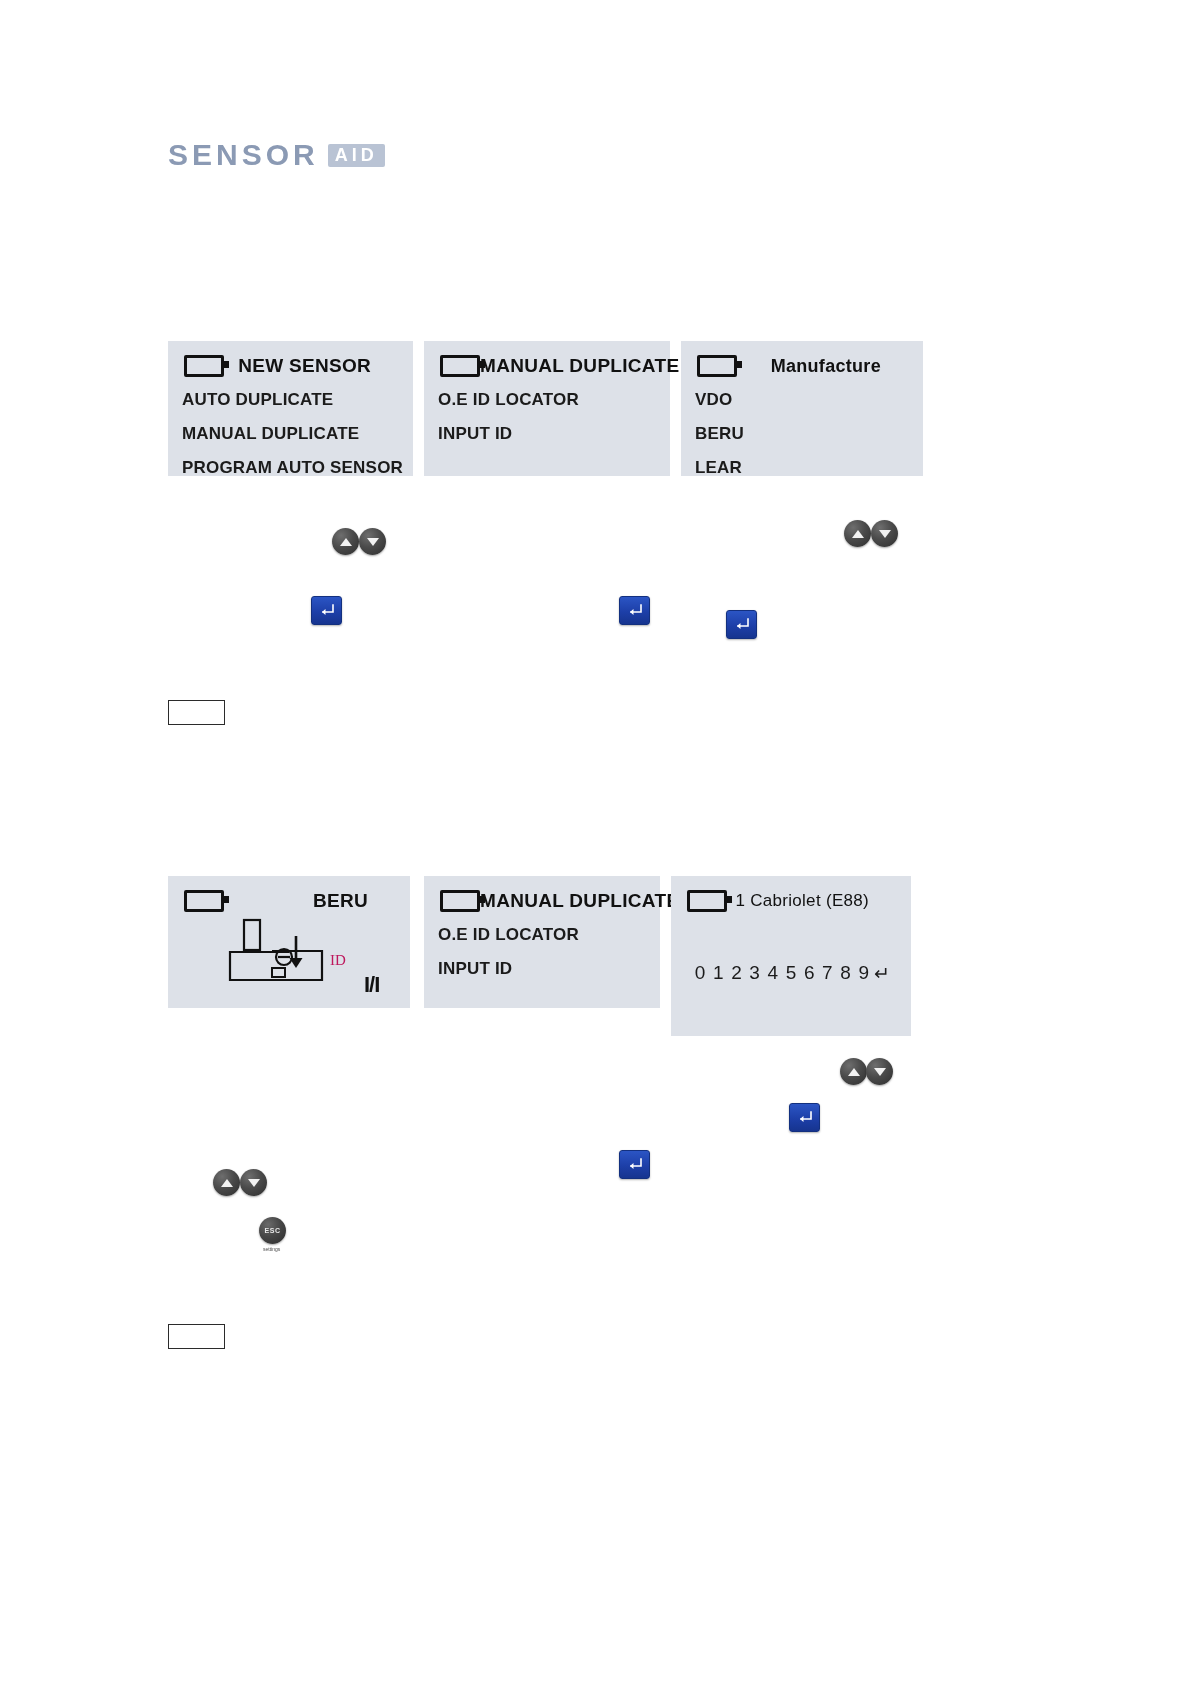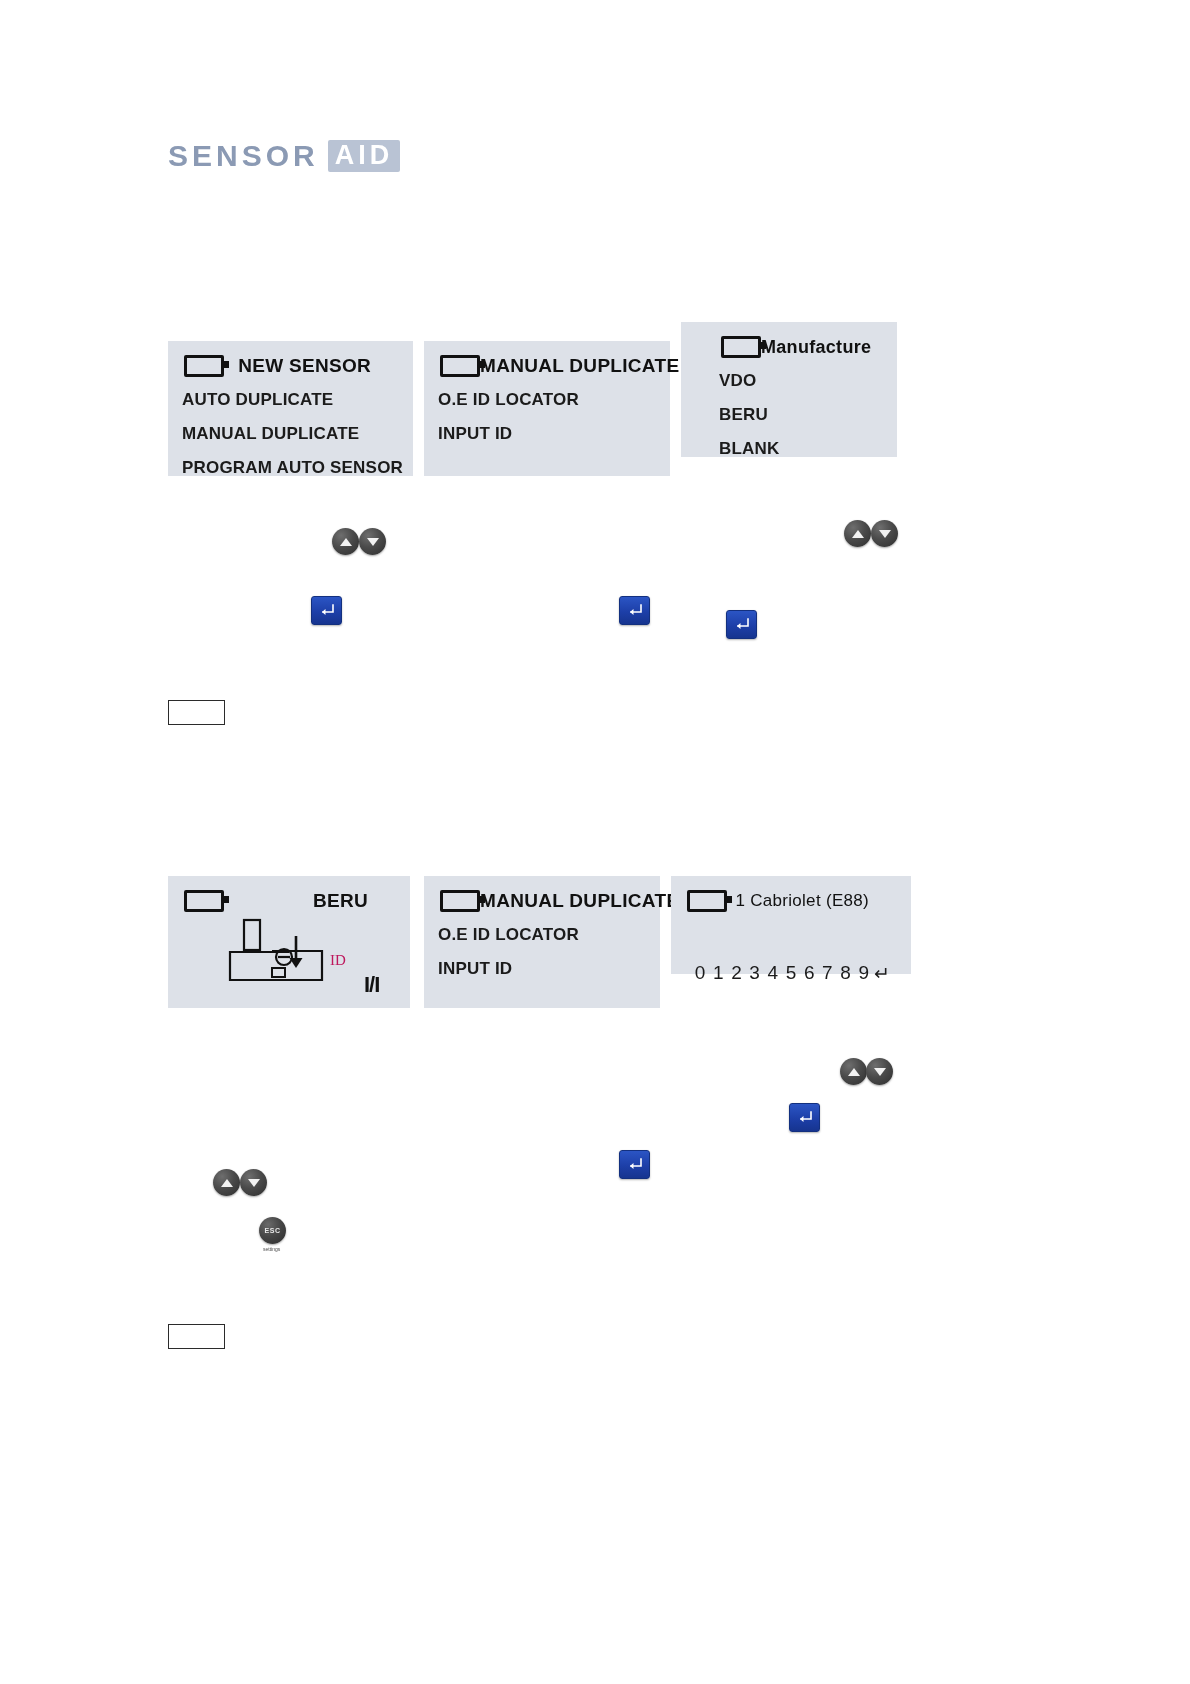--- a/index.html
+++ b/index.html
@@ -35,21 +35,21 @@
     -webkit-text-stroke: 0px;
     line-height: 1;
   }
   .logo-box {
     background: #b9c3d4;
     padding: 2px 7px 3px 7px;
     border-radius: 2px;
   }
   .logo-box .logo-word {
     color: #ffffff;
-    font-size: 27px;
+    font-size: 18px;
     letter-spacing: 4px;
   }
 
   
   .screen {
     position: absolute;
     background: #dde1e8;
     box-sizing: border-box;
   }
   .screen-head {
@@ -226,29 +226,29 @@
   <div class="screen-head">
     <div class="battery"></div>
     <div class="screen-title">MANUAL DUPLICATE</div>
   </div>
   <div class="screen-list">
     <div class="screen-list-item">O.E ID LOCATOR</div>
     <div class="screen-list-item">INPUT ID</div>
   </div>
 </div>
 
-<div class="screen" style="left:681px; top:322px; width:216px; height:135px;padding-left:24px;">
+<div class="screen" style="left:681px; top:341px; width:242px; height:135px;">
   <div class="screen-head">
     <div class="battery"></div>
     <div class="screen-title thin">Manufacture</div>
   </div>
   <div class="screen-list">
     <div class="screen-list-item">VDO</div>
     <div class="screen-list-item">BERU</div>
-    <div class="screen-list-item">BLANK</div>
+    <div class="screen-list-item">LEAR</div>
   </div>
 </div>
 
 <div class="nav-btn" style="left:332px; top:528px;">
   <div class="tri-up"></div>
 </div>
 <div class="nav-btn" style="left:359px; top:528px;">
   <div class="tri-down"></div>
 </div>
 
@@ -310,21 +310,21 @@
   <div class="screen-head">
     <div class="battery"></div>
     <div class="screen-title">MANUAL DUPLICATE</div>
   </div>
   <div class="screen-list">
     <div class="screen-list-item">O.E ID LOCATOR</div>
     <div class="screen-list-item">INPUT ID</div>
   </div>
 </div>
 
-<div class="screen" style="left:671px; top:876px; width:240px; height:98px;">
+<div class="screen" style="left:671px; top:876px; width:240px; height:160px;">
   <div class="screen-head">
     <div class="battery"></div>
     <div class="screen-title thin" style="font-weight:400; font-size:17px;">1 Cabriolet (E88)</div>
   </div>
   <div class="digit-row">
     <span>0</span>
     <span>1</span>
     <span>2</span>
     <span>3</span>
     <span>4</span>

